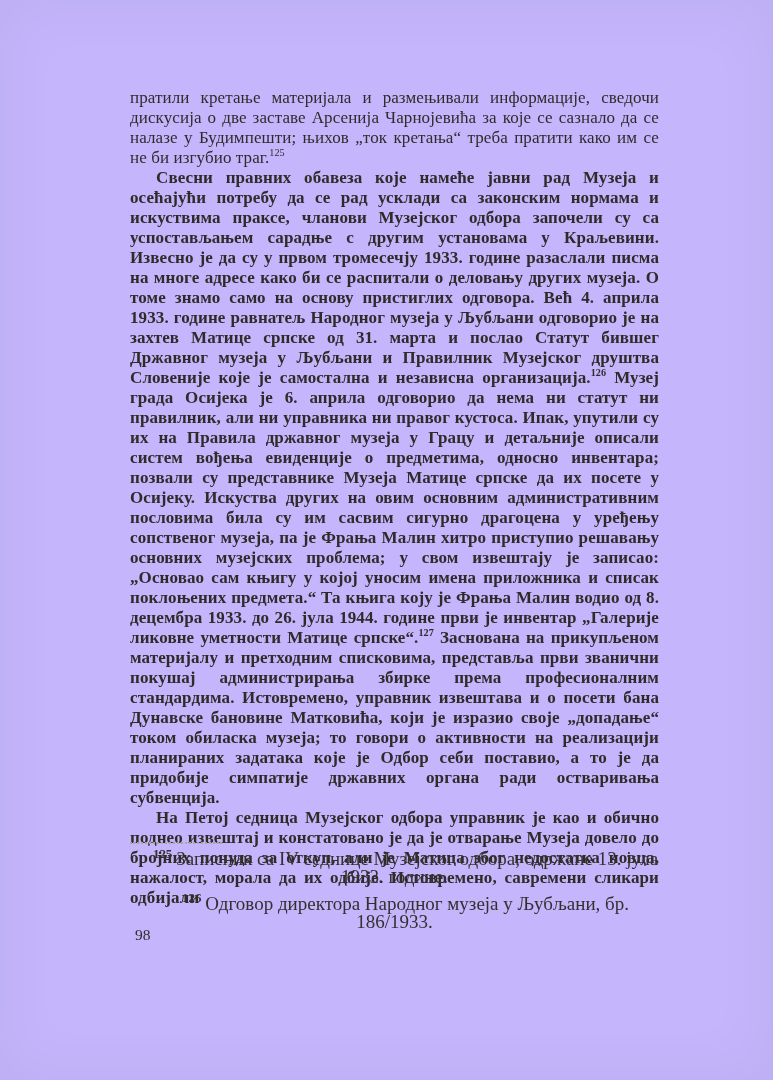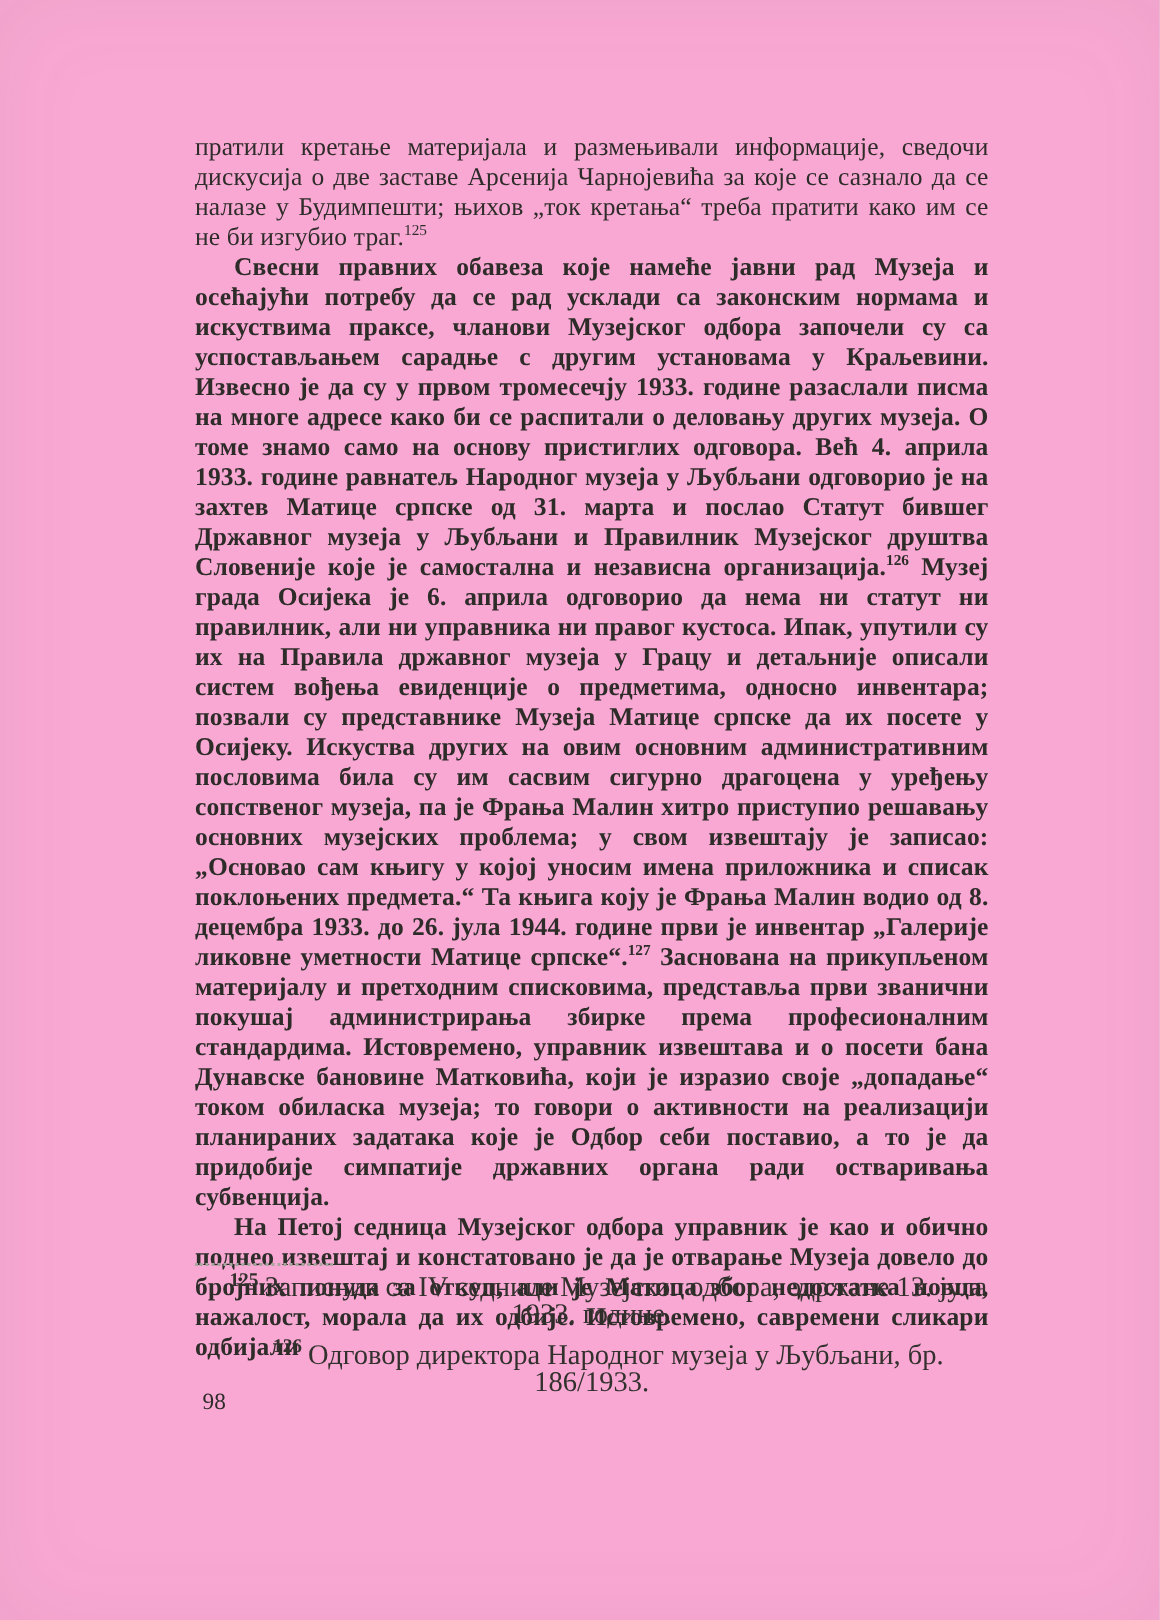--- a/index.html
+++ b/index.html
@@ -4,21 +4,21 @@
 <style>
   html, body { margin: 0; padding: 0; }
   body {
     width: 773px; height: 1080px;
     background: #e9e9e7;
     font-family: "Liberation Serif", "DejaVu Serif", serif;
   }
   .page {
     position: relative;
     width: 773px; height: 1080px;
-    background: #f9a8d4;
+    background: #c4b5fd;
     box-shadow: inset 0 0 60px rgba(90,85,75,0.07);
     overflow: hidden;
     color: #2e2c29;
   }
   .body-text {
     position: absolute;
     left: 130px; top: 88px;
     width: 529px;
     font-size: 17px;
     line-height: 20px;

